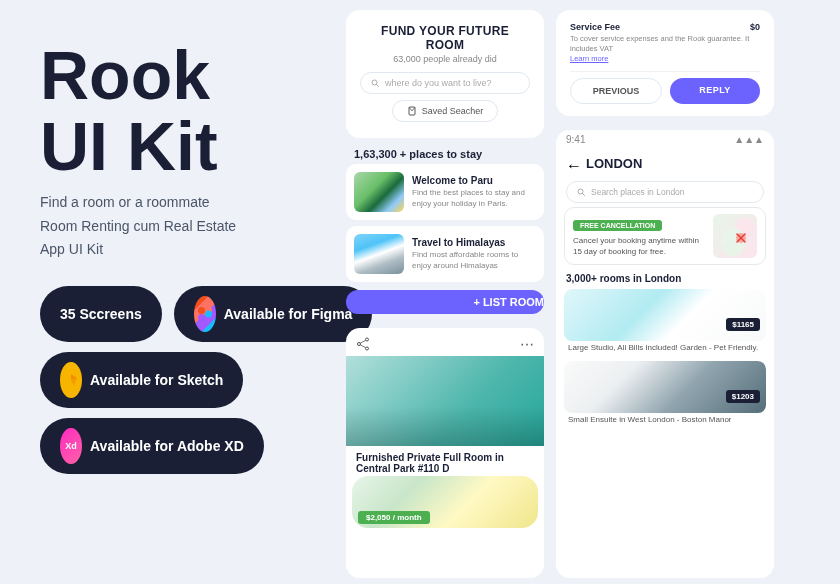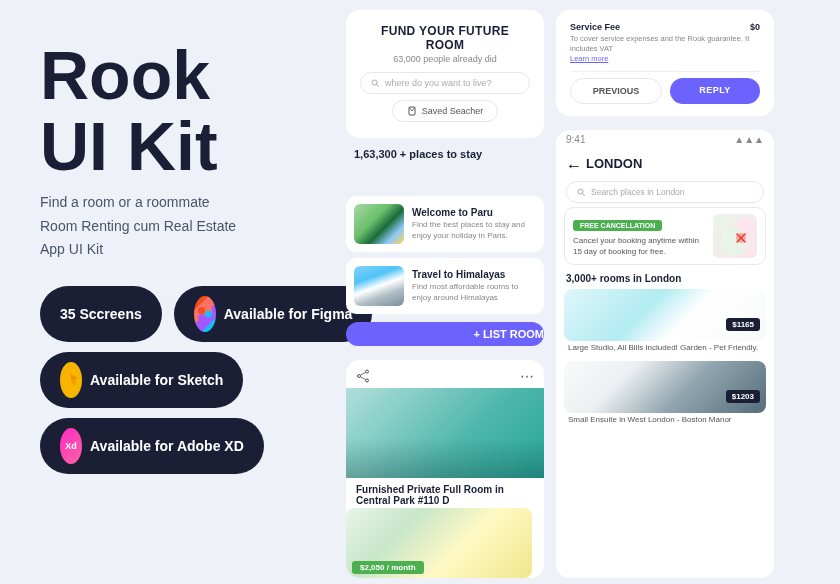--- a/index.html
+++ b/index.html
@@ -142,21 +142,20 @@
       font-size: 11px;
       font-weight: 700;
       color: #1a1f36;
       padding: 4px 14px;
     }
     .card-grid {
       display: flex;
       flex-direction: column;
       gap: 6px;
       padding: 0 6px;
-      margin-top: 32px;
     }
     .place-card {
       background: white;
       border-radius: 10px;
       padding: 8px;
       display: flex;
       align-items: center;
       gap: 8px;
     }
     .place-card-img {
@@ -228,23 +227,23 @@
       background: linear-gradient(to top, rgba(0,0,0,0.2), transparent);
     }
     .listing-card-title {
       font-size: 10px;
       font-weight: 700;
       color: #1a1f36;
       padding: 6px 10px 2px;
     }
     .listing-inner-img {
       width: calc(100% - 12px);
-      height: 70px;
-      margin: 0 0 6px;
-      border-radius: 8px;
+      height: 52px;
+      margin: 0 6px 6px;
+      border-radius: 16px;
       background: linear-gradient(135deg, #e8f5e9 0%, #c8e6c9 30%, #fff9c4 60%, #f0e68c 100%);
       position: relative;
       overflow: hidden;
     }
 
     
     .right-panel {
       width: 230px;
       display: flex;
       flex-direction: column;

